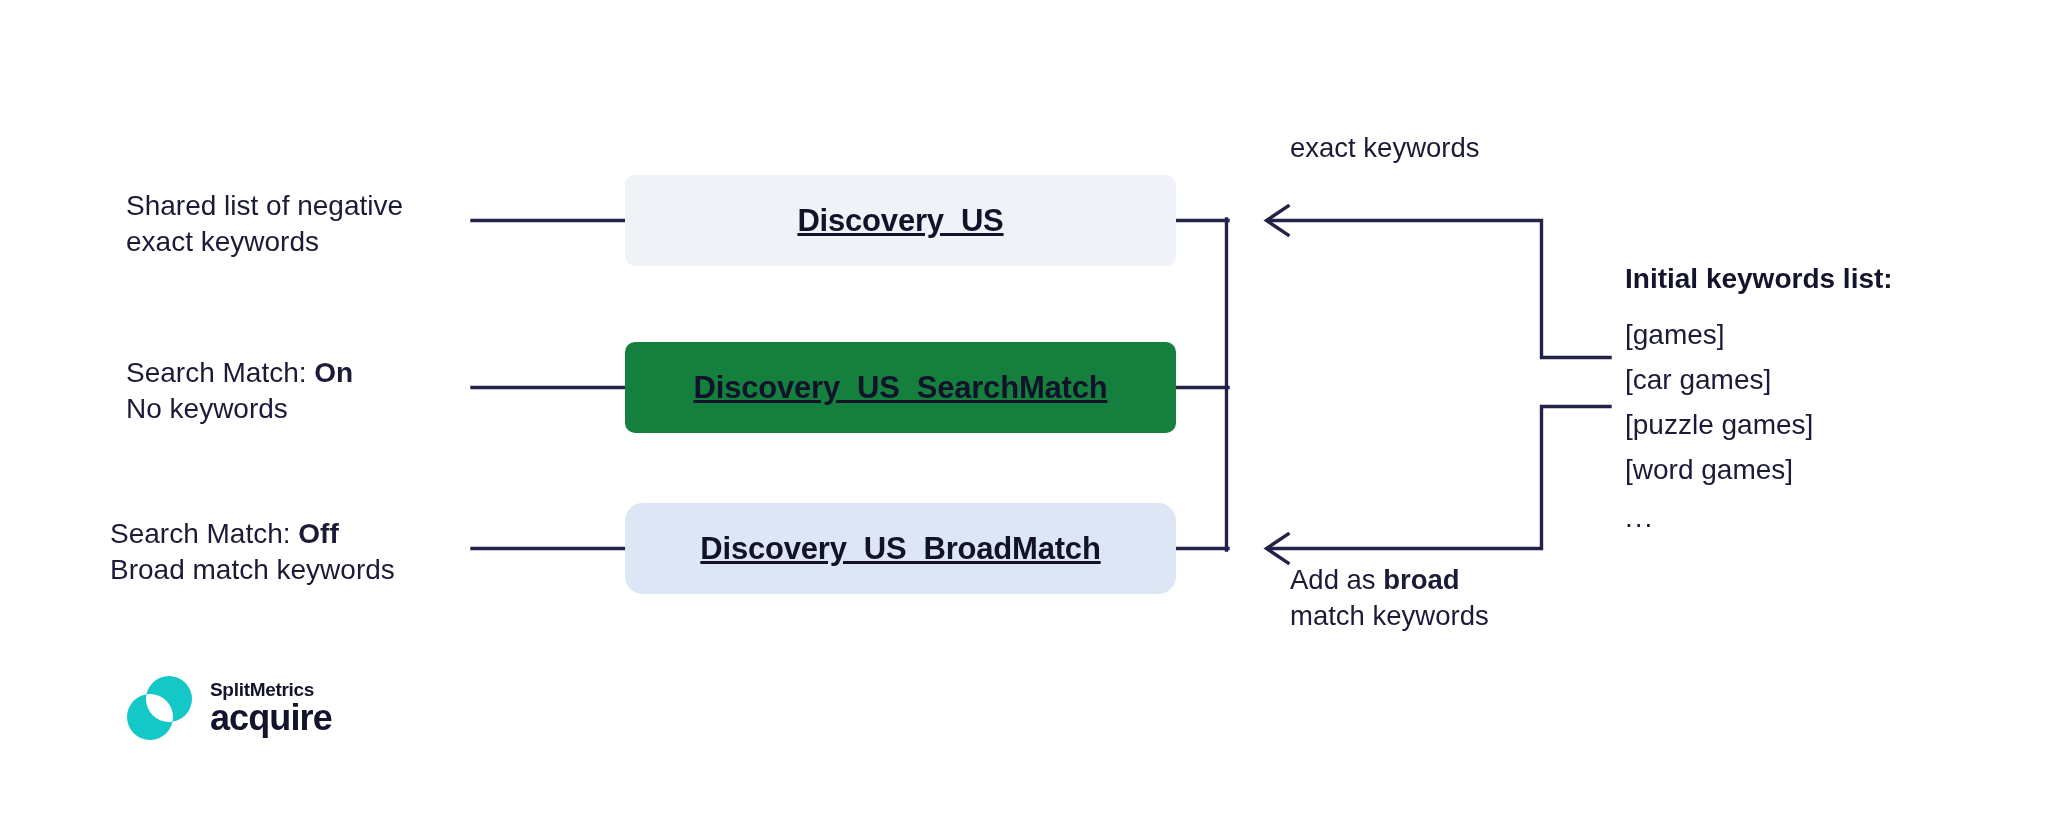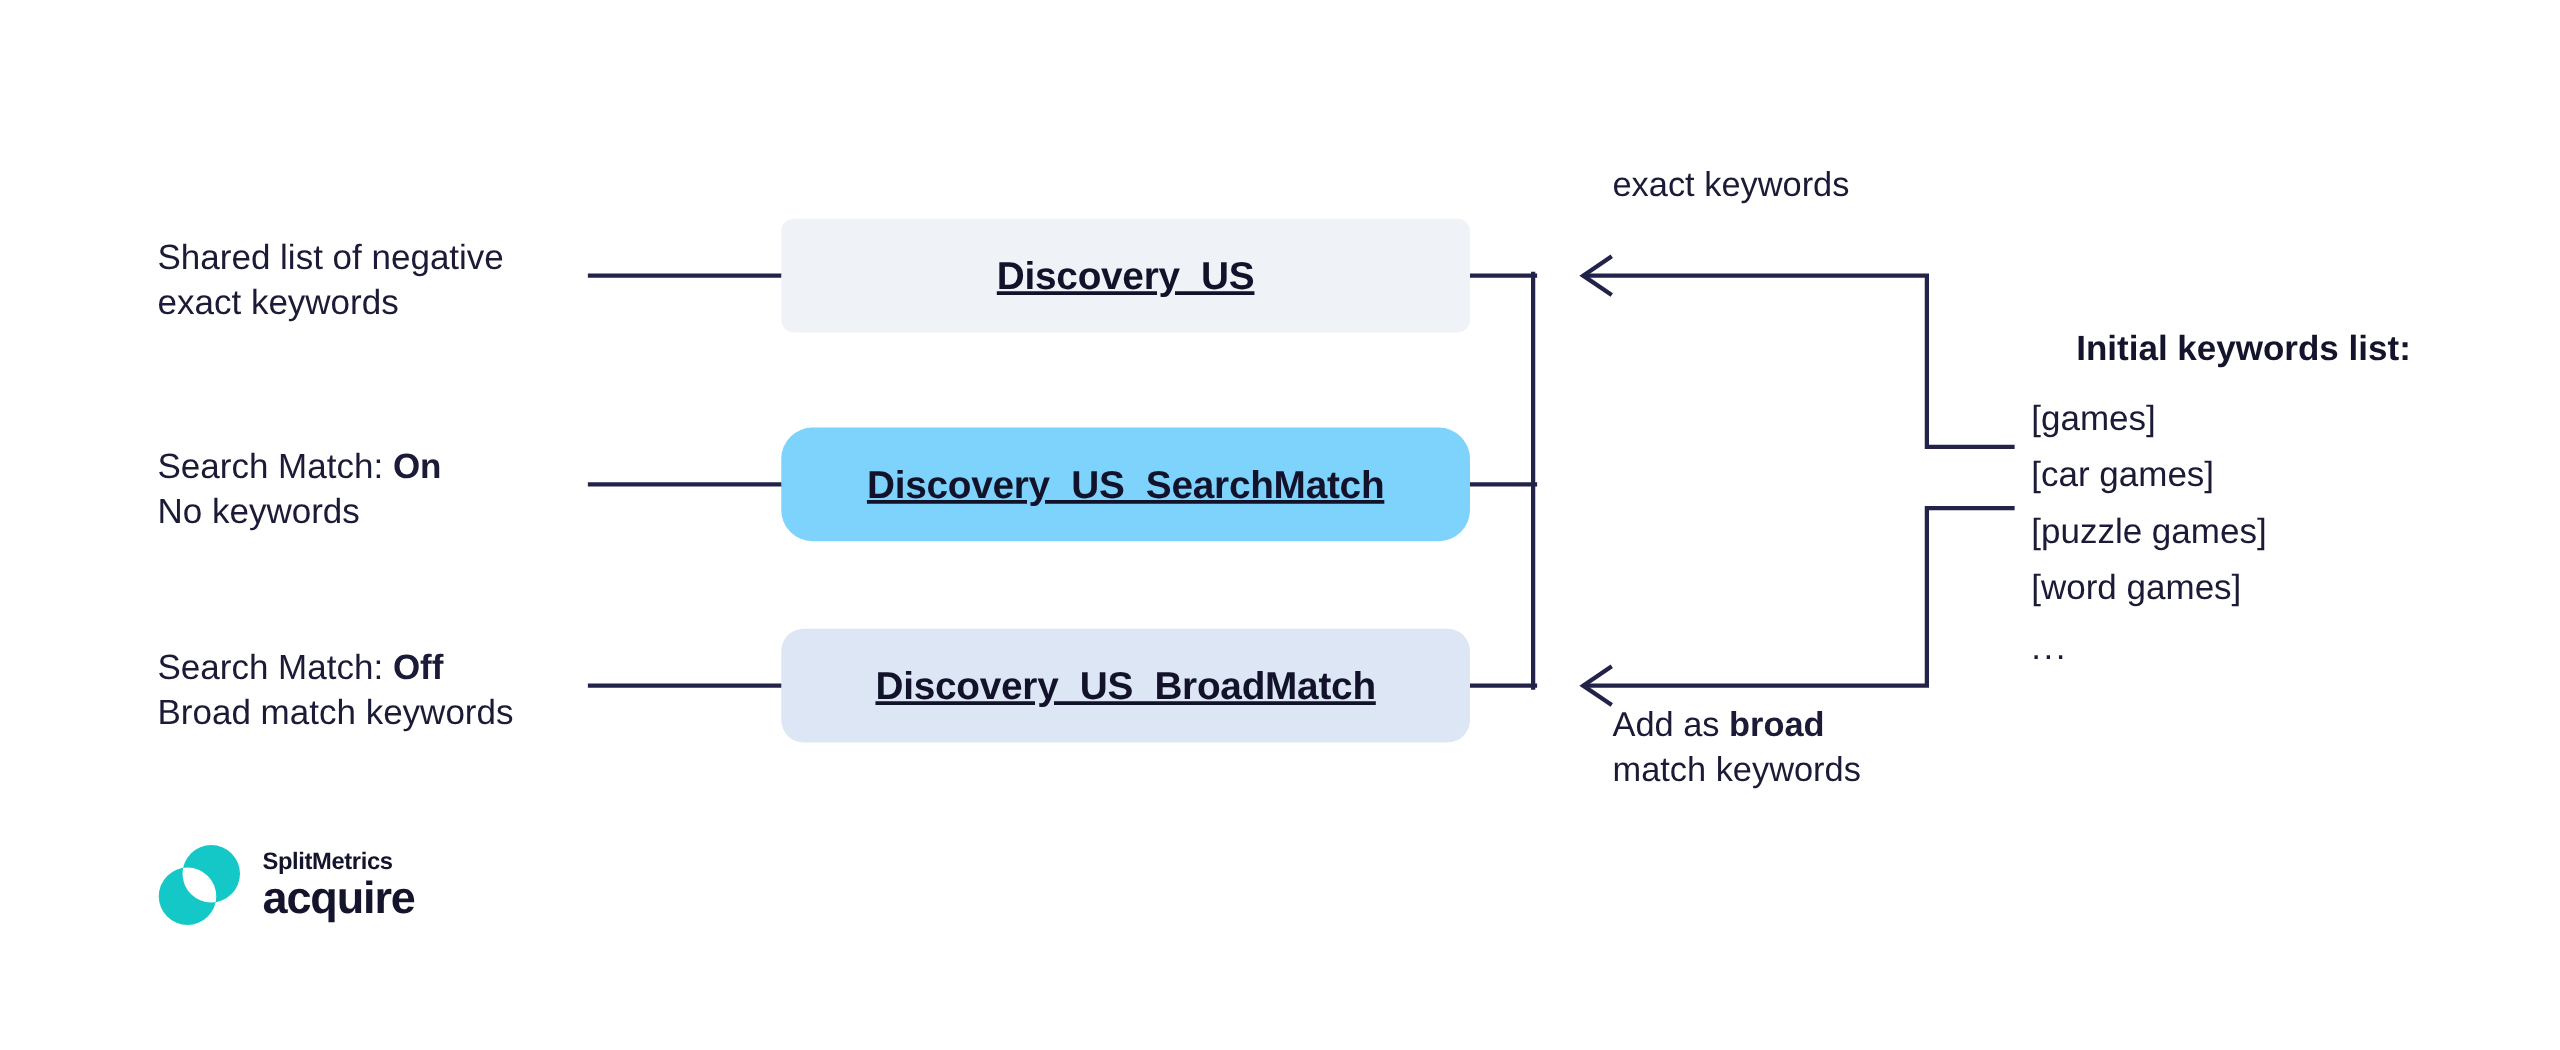--- a/index.html
+++ b/index.html
@@ -51,21 +51,21 @@
   .side-label {
     position: absolute;
     font-size: 28px;
     line-height: 36px;
     color: #1b1b38;
     white-space: nowrap;
   }
   .side-label .em { font-weight: bold; }
   #label-0 { left: 126px; top: 188px; }
   #label-1 { left: 126px; top: 355px; }
-  #label-2 { left: 126px; top: 516px; }
+  #label-2 { left: 110px; top: 516px; }
 
   
   .annot {
     position: absolute;
     font-size: 27.5px;
     line-height: 36px;
     color: #1b1b38;
     white-space: nowrap;
   }
   .annot .em { font-weight: bold; }
@@ -79,21 +79,20 @@
     top: 262px;
     width: 400px;
   }
   #keywords-title {
     font-size: 28px;
     font-weight: bold;
     color: #14142c;
     line-height: 34px;
     margin-bottom: 16px;
     white-space: nowrap;
-    margin-left: 36px;
   }
   .keyword-item {
     font-size: 28px;
     line-height: 45px;
     color: #1b1b38;
     white-space: nowrap;
   }
   #keyword-ellipsis {
     font-size: 28px;
     line-height: 40px;
@@ -170,21 +169,21 @@
   <div class="side-label" id="label-1">
     <div><span>Search Match: </span><span class="em">On</span></div>
     <div>No keywords</div>
   </div>
   <div class="side-label" id="label-2">
     <div><span>Search Match: </span><span class="em">Off</span></div>
     <div>Broad match keywords</div>
   </div>
 
   <div class="campaign-box" id="box-0" style="background-color: rgb(239, 242, 246);">Discovery_US</div>
-  <div class="campaign-box" id="box-1" style="background-color: #7dd3fc; border-radius: 25px;">Discovery_US_SearchMatch</div>
+  <div class="campaign-box" id="box-1" style="background-color: #15803d;">Discovery_US_SearchMatch</div>
   <div class="campaign-box" id="box-2" style="background-color: rgb(221, 230, 244); border-radius: 18px;">Discovery_US_BroadMatch</div>
 
   <div class="annot" id="annot-negative">
     <div>exact keywords</div>
   </div>
   <div class="annot" id="annot-broad">
     <div><span>Add as </span><span class="em">broad</span></div>
     <div>match keywords</div>
   </div>
 

